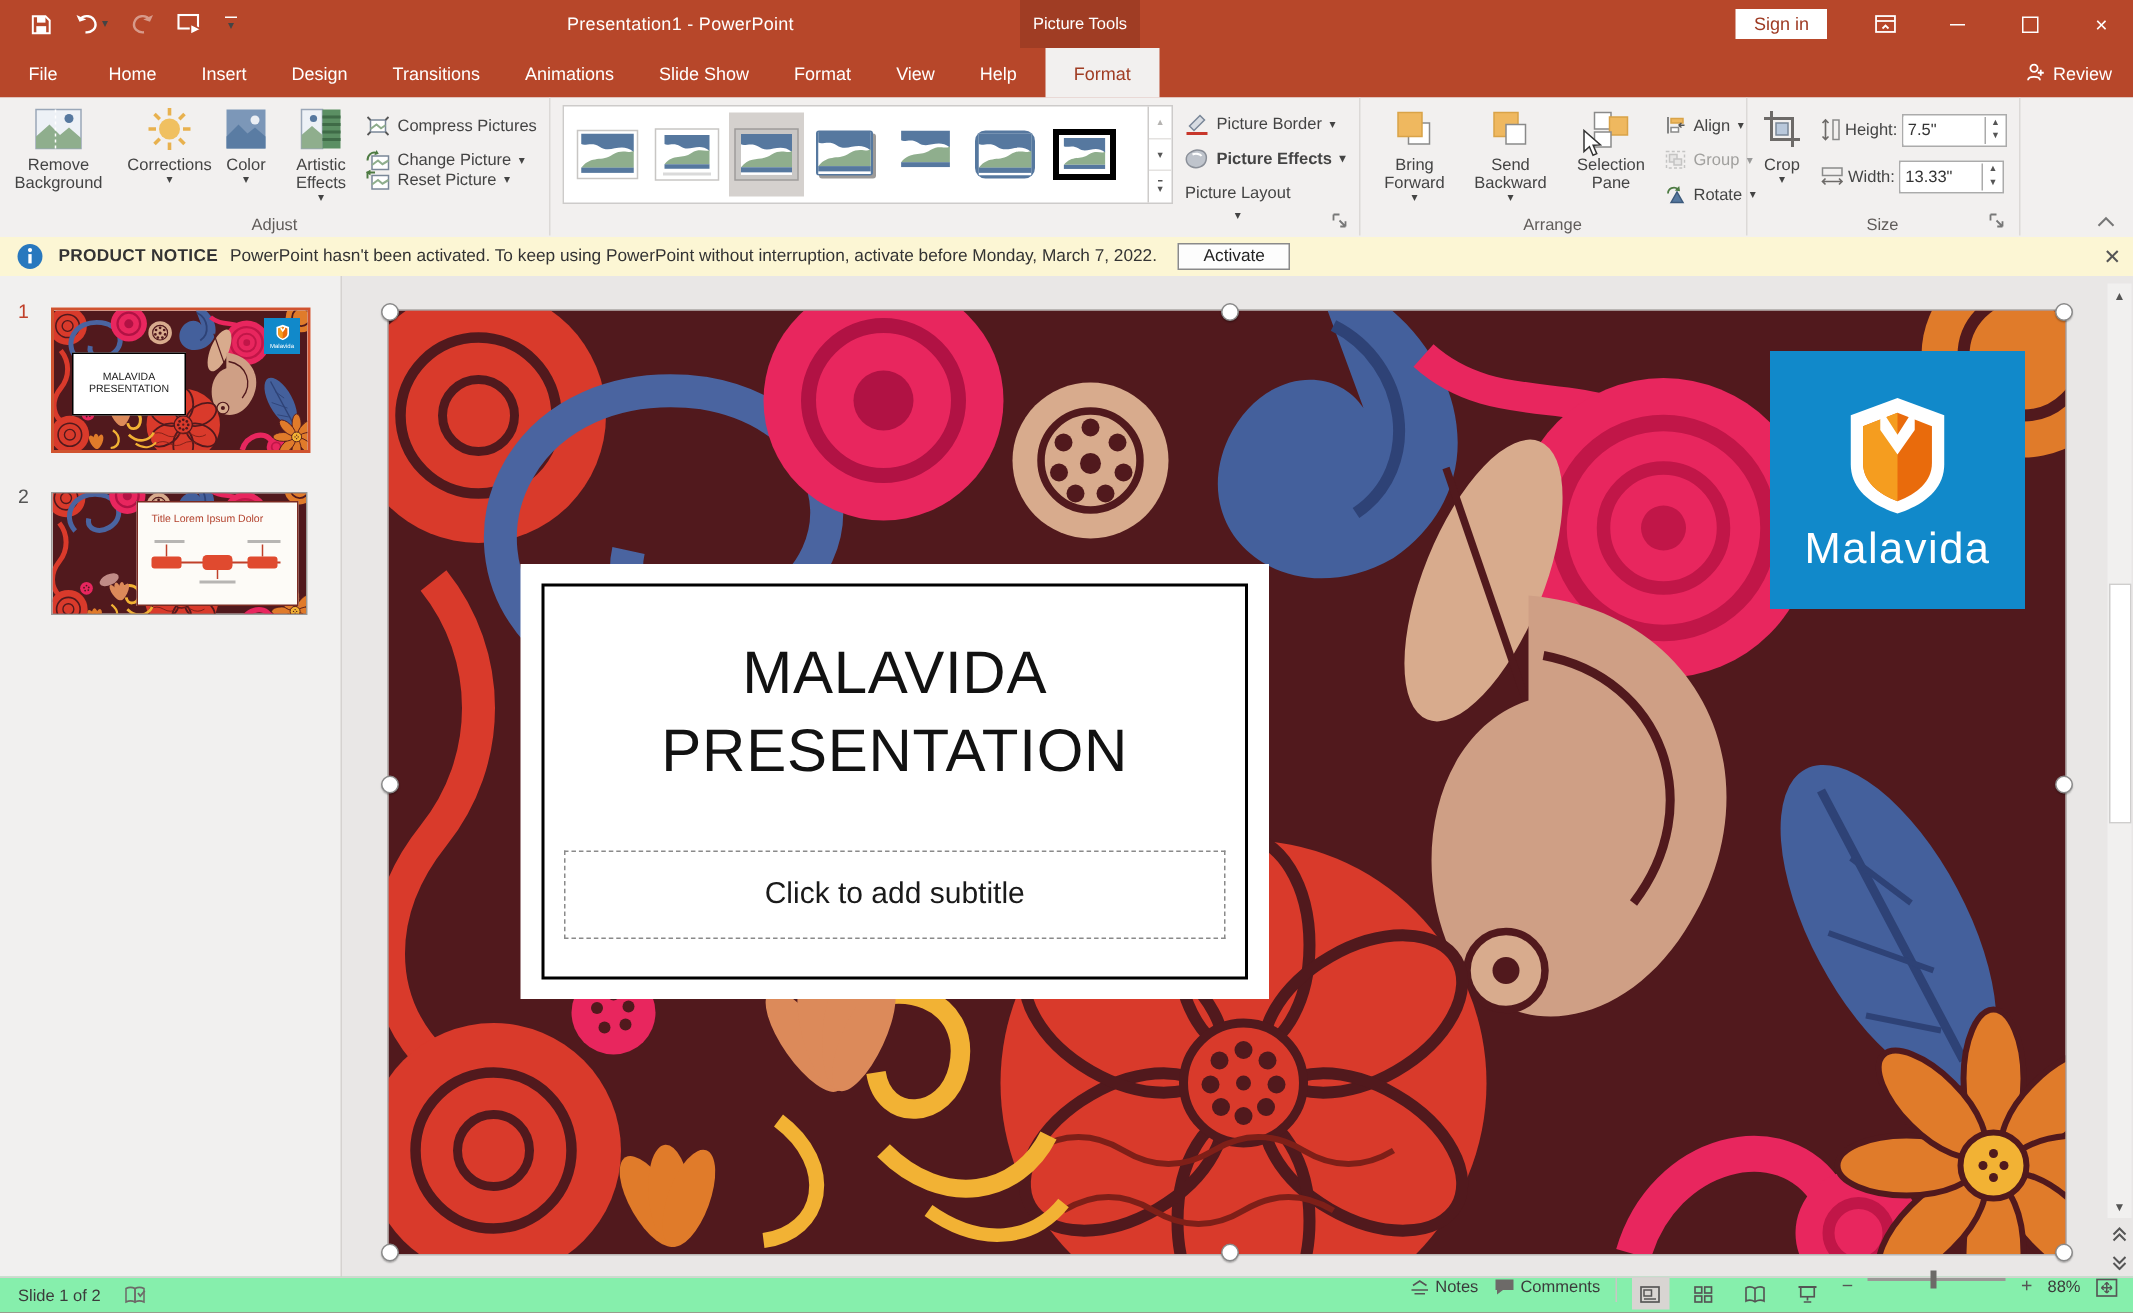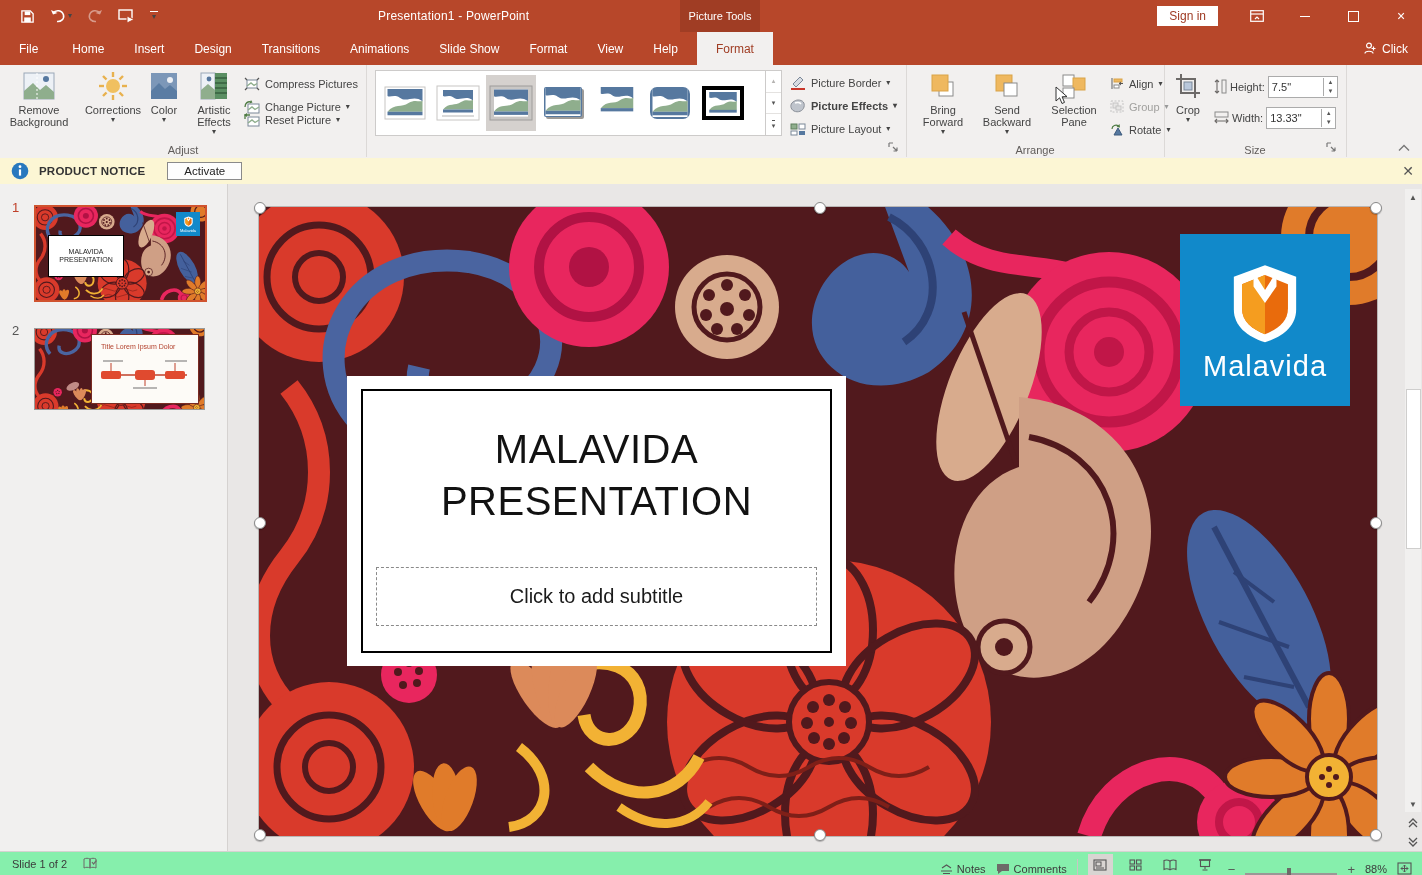--- a/index.html
+++ b/index.html
@@ -98,21 +98,21 @@
   
   #vscroll{position:absolute;right:1px;top:5px;width:16px;bottom:40px;background:#F1F0EF;}
   .sc-btn{position:absolute;left:0;width:16px;height:16px;display:flex;align-items:center;
           justify-content:center;font-size:8px;color:#555;cursor:pointer;}
   .sc-thumb{position:absolute;left:1px;width:13px;background:#fff;border:1px solid #CFCECD;cursor:grab;}
   .dblarrow{position:absolute;right:1px;width:16px;height:17px;display:flex;align-items:center;justify-content:center;cursor:pointer;}
   
   #statusbar{position:absolute;left:0;bottom:0;width:100%;height:23px;background:#86efac;
              border-top:1px solid #D5D2D0;font-size:11px;color:#3B3B3B;display:flex;align-items:center;}
   .sb-left{display:flex;align-items:center;gap:16px;margin-left:12px;}
-  .sb-right{position:absolute;right:4px;display:flex;align-items:flex-end;gap:10px;height:23px;}
+  .sb-right{position:absolute;right:4px;display:flex;align-items:flex-start;gap:10px;height:23px;}
   .sb-item{display:flex;align-items:center;gap:4px;cursor:pointer;}
   .sb-sep{width:1px;height:16px;background:#C9C6C4;}
   .viewbtn{width:25px;height:21px;display:flex;align-items:center;justify-content:center;cursor:pointer;}
   .viewbtn.active{background:#D8D5D2;}
   .zoom-track{position:relative;width:92px;height:2px;background:#9A9896;cursor:pointer;}
   .zoom-knob{position:absolute;top:-5px;left:45%;width:4px;height:12px;background:#6D6A68;cursor:grab;}
   .zbtn{font-size:13px;color:#555;cursor:pointer;line-height:10px;}
   
   #cursor{position:absolute;left:1055px;top:86px;z-index:50;pointer-events:none;}
 </style>
@@ -322,21 +322,21 @@
   <span class="tab">View</span>
   <span class="tab">Help</span>
   <span class="tab active">Format</span>
 </div>
 <div class="share">
   <svg width="13" height="13" viewBox="0 0 13 13">
       <circle cx="5" cy="3.5" r="2.4" fill="none" stroke="#fff" stroke-width="1.2"></circle>
       <path d="M1,11.5 C1,8.5 9,8.5 9,11.5" fill="none" stroke="#fff" stroke-width="1.2"></path>
       <path d="M9.5,4.5 V8.5 M7.5,6.5 H11.5" stroke="#fff" stroke-width="1.2"></path>
     </svg>
-  <span>Click</span>
+  <span>Review</span>
 </div>
 
 <div id="ribbon">
 
   <div class="rgroup" style="left:0;width:366px;">
     <div class="rbtn-lg" style="left:8px;width:62px;">
       <span class="ric">
         <svg width="32" height="30" viewBox="0 0 32 30">
             <rect x="1" y="2" width="30" height="26" fill="#EDF1F6" stroke="#9AA7B8"></rect>
             <path d="M1,20 L10,12 L17,19 L23,14 L31,21 V28 H1 Z" fill="#8FAE8D"></path>
@@ -488,21 +488,21 @@
       <span class="chev">▾</span>
     </div>
     <div class="rbtn-sm" style="left:424px;top:30px;font-weight:bold;">
       <svg width="16" height="14" viewBox="0 0 16 14">
           <path d="M8,1 C13,1 15,4 14,8 C13,12 8,14 4,12 C0,10 0,5 3,3 C4.5,2 6,1 8,1 Z" fill="#BFC4CC" stroke="#8A8F98"></path>
           <path d="M5,4 C7,3 10,3.5 11,5" fill="none" stroke="#fff" stroke-width="1.4"></path>
         </svg>
       <span>Picture Effects</span>
       <span class="chev">▾</span>
     </div>
-    <div class="rbtn-sm" style="left:424px;top:53px;">
+    <div class="rbtn-sm" style="left:424px;top:53px;flex-direction:column;">
       <svg width="16" height="14" viewBox="0 0 16 14">
           <rect x="1" y="2" width="6" height="5" fill="#8FAE8D" stroke="#5F7F5E"></rect>
           <rect x="9" y="2" width="6" height="5" fill="#fff" stroke="#7A8798"></rect>
           <rect x="1" y="9" width="6" height="4" fill="#fff" stroke="#7A8798"></rect>
           <rect x="9" y="9" width="6" height="4" fill="#56789F"></rect>
         </svg>
       <span>Picture Layout</span>
       <span class="chev">▾</span>
     </div>
     <span class="launcher" style="right:6px;">
@@ -637,20 +637,21 @@
     </svg>
 </span>
 
 <div id="notice">
   <svg width="18" height="18" viewBox="0 0 18 18" style="margin-left:11px;">
     <circle cx="9" cy="9" r="8.3" fill="#2878BE"></circle>
     <rect x="7.9" y="7.4" width="2.2" height="6.2" fill="#fff"></rect>
     <circle cx="9" cy="4.7" r="1.4" fill="#fff"></circle>
   </svg>
   <span class="notice-badge">PRODUCT NOTICE</span>
+  <span>PowerPoint hasn't been activated. To keep using PowerPoint without interruption, activate before Monday, March 7, 2022.</span>
   <button class="activate-btn">Activate</button>
   <span class="notice-close">✕</span>
 </div>
 
 <div id="thumbpanel">
   <span class="thumb-num" style="top:16px;color:#C0402A;">1</span>
   <div class="thumb" id="thumb1">
     <svg class="fl" viewBox="0 0 1118 629" preserveAspectRatio="none">
         <use href="#floral"></use>
       </svg>

